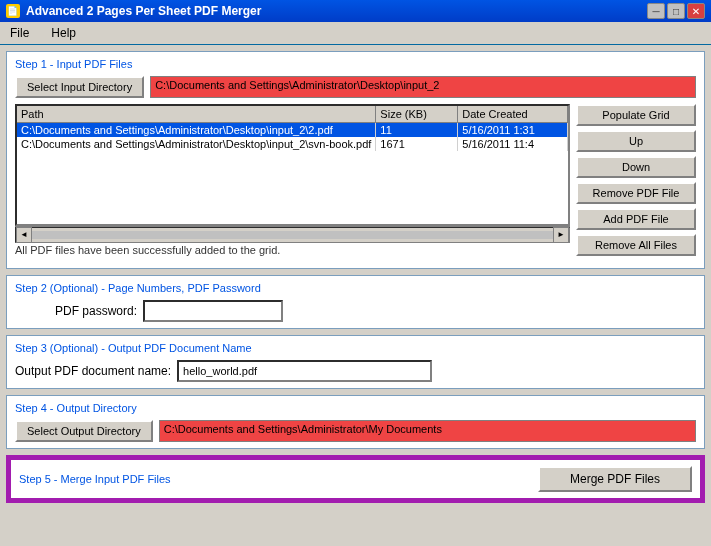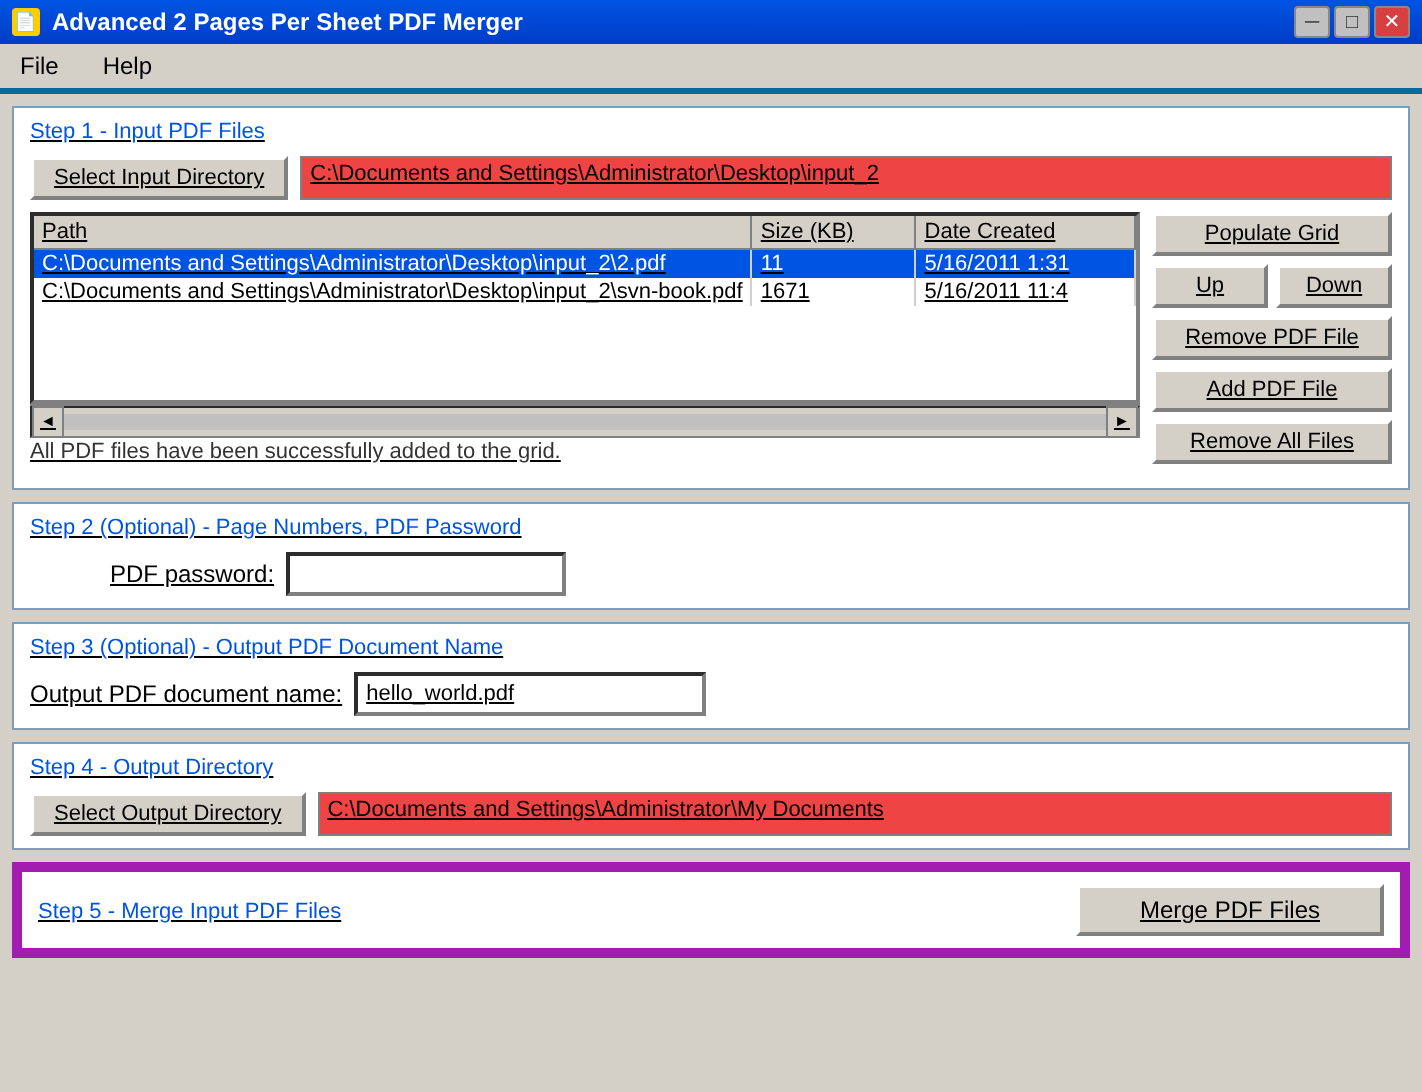--- a/index.html
+++ b/index.html
@@ -58,31 +58,30 @@
     .title-btn.close-btn {
       background: #d74040;
       color: white;
     }
     .menu-bar {
       background: #d4d0c8;
       padding: 2px 4px;
       display: flex;
       gap: 10px;
       font-size: 12px;
-      border-bottom: 3px solid #0369a1;
+      border-bottom: 1px solid #0369a1;
     }
     .menu-item {
       padding: 2px 6px;
       cursor: pointer;
     }
     .main-content {
       padding: 6px;
       height: calc(546px - 22px - 24px);
       overflow: hidden;
-      text-decoration: underline;
     }
     .section {
       border: 1px solid #7b9ebd;
       background: white;
       margin-bottom: 6px;
       padding: 6px 8px;
     }
     .section-title {
       color: #0054e3;
       font-size: 11px;
@@ -180,20 +179,21 @@
     }
     .grid-buttons {
       display: flex;
       flex-direction: column;
       gap: 4px;
       width: 120px;
     }
     .up-down-row {
       display: flex;
       gap: 4px;
+      flex-direction: column;
     }
     .up-down-row .win-button {
       flex: 1;
     }
     .status-text {
       font-size: 11px;
       margin-top: 2px;
       color: #333;
     }
     .checkbox-row {
@@ -210,21 +210,21 @@
       padding: 2px 4px;
       font-size: 11px;
       height: 22px;
     }
     .step3-row {
       display: flex;
       align-items: center;
       gap: 6px;
     }
     .output-name-input {
-      width: 176px;
+      width: 255px;
     }
     .merge-section {
       border: 5px solid #a21caf;
       background: white;
       padding: 6px 8px;
       display: flex;
       justify-content: flex-end;
       align-items: center;
     }
     .merge-btn {

